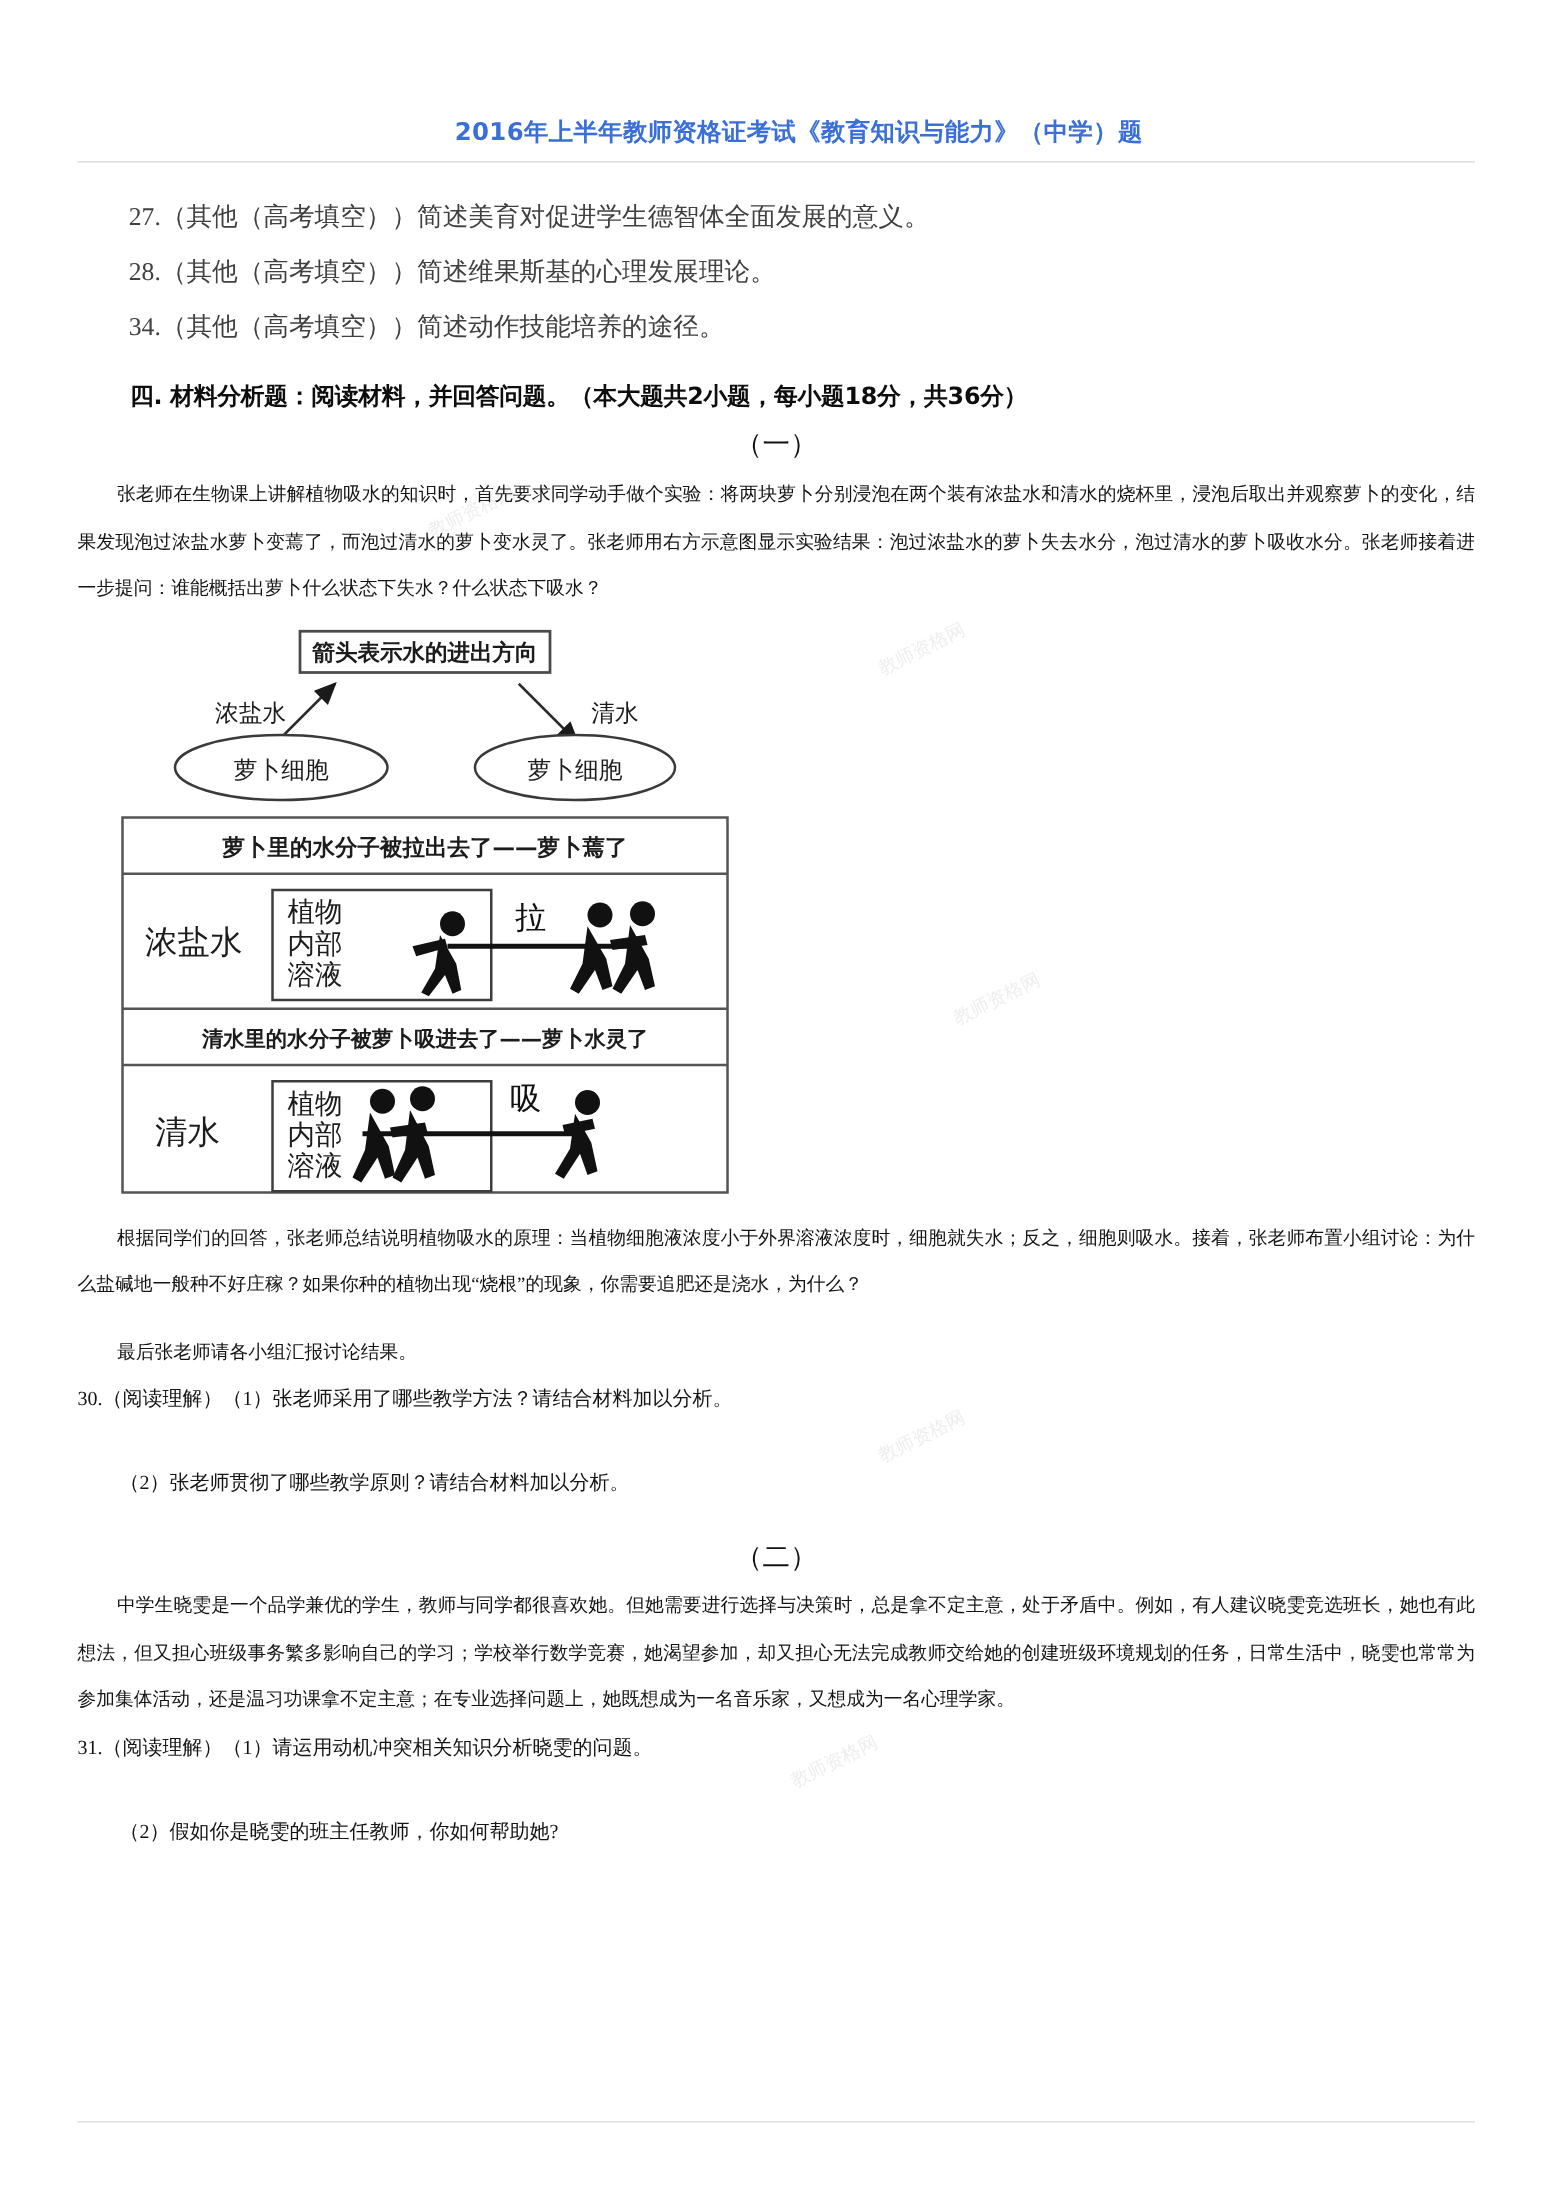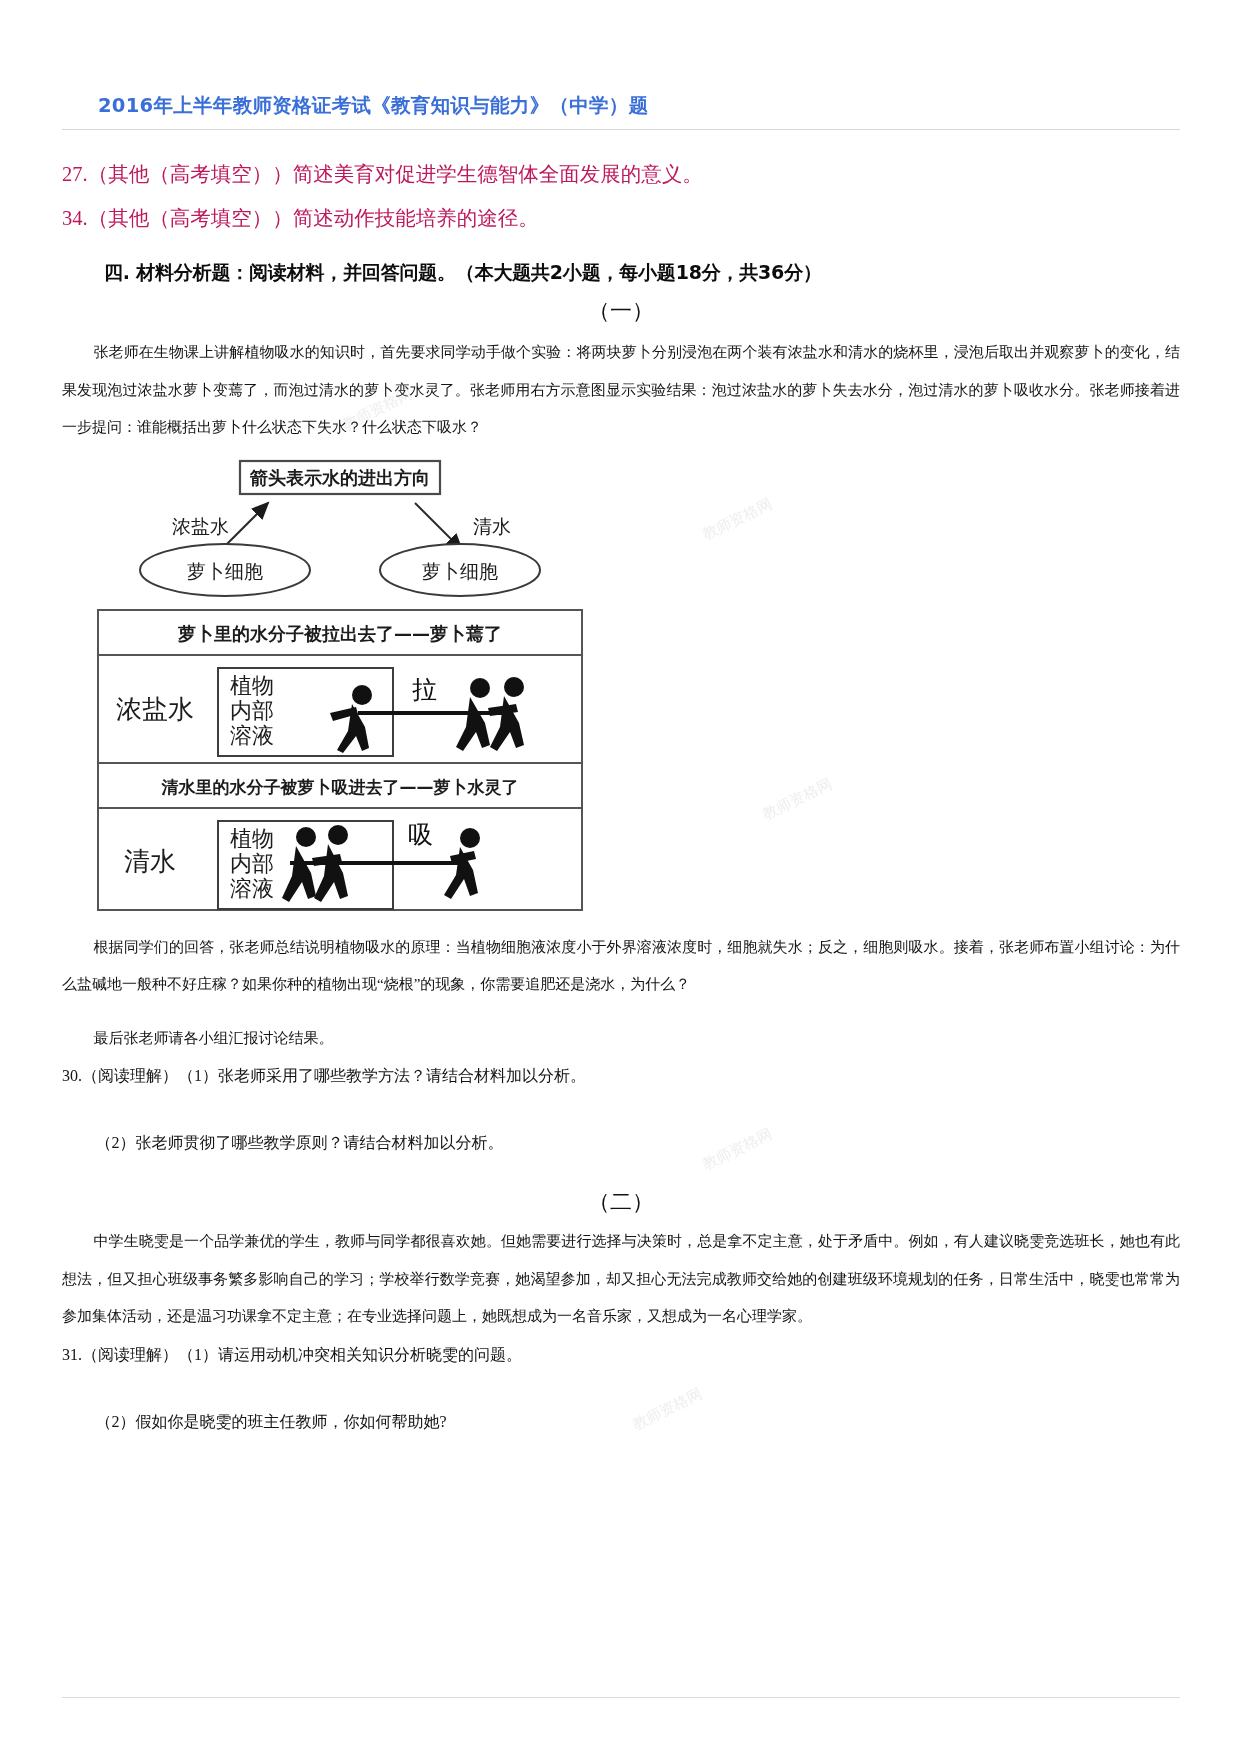--- a/index.html
+++ b/index.html
@@ -27,36 +27,37 @@
     width: 1118px;
   }
 
   
   .doc-title {
     color: #3a6fd8;
     font-family: "DejaVu Sans", "Liberation Sans", sans-serif;
     font-size: 19.5px;
     font-weight: bold;
     letter-spacing: 0.3px;
-    text-align: left;
+    text-align: center;
     padding-left: 36px;
     margin-top: 92px;
   }
   .rule-top {
     border-bottom: 1px solid #d7d7d7;
     margin: 10px 0 0 0;
     width: 100%;
   }
 
   
   .qline {
     font-size: 20.5px;
     line-height: 44px;
-    color: #be185d;
+    color: #404040;
     white-space: nowrap;
+    margin-left: 41px;
   }
   .qlist { margin-top: 22px; }
 
   
   .section-heading {
     font-family: "DejaVu Sans", "Liberation Sans", sans-serif;
     font-weight: bold;
     font-size: 19px;
     color: #0d0d0d;
     margin: 20px 0 6px 42px;
@@ -126,20 +127,21 @@
 
 <div class="page">
 
   <div class="content">
 
     <div class="doc-title">2016年上半年教师资格证考试《教育知识与能力》（中学）题</div>
     <div class="rule-top"></div>
 
     <div class="qlist">
       <div class="qline">27.（其他（高考填空））简述美育对促进学生德智体全面发展的意义。</div>
+      <div class="qline">28.（其他（高考填空））简述维果斯基的心理发展理论。</div>
       <div class="qline">34.（其他（高考填空））简述动作技能培养的途径。</div>
     </div>
 
     <div class="section-heading">四. 材料分析题：阅读材料，并回答问题。（本大题共2小题，每小题18分，共36分）</div>
 
     <div class="part-label">（一）</div>
 
     <p class="para indent">张老师在生物课上讲解植物吸水的知识时，首先要求同学动手做个实验：将两块萝卜分别浸泡在两个装有浓盐水和清水的烧杯里，浸泡后取出并观察萝卜的变化，结果发现泡过浓盐水萝卜变蔫了，而泡过清水的萝卜变水灵了。张老师用右方示意图显示实验结果：泡过浓盐水的萝卜失去水分，泡过清水的萝卜吸收水分。张老师接着进一步提问：谁能概括出萝卜什么状态下失水？什么状态下吸水？</p>
 
     <div class="figure">

